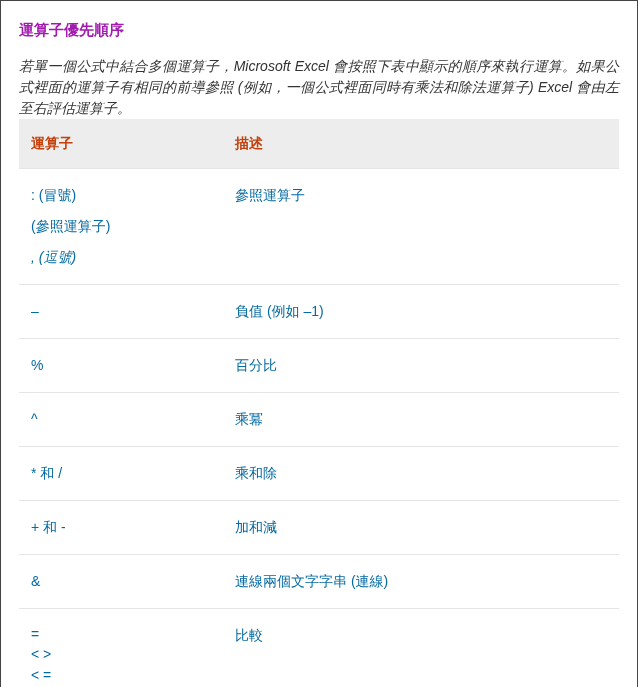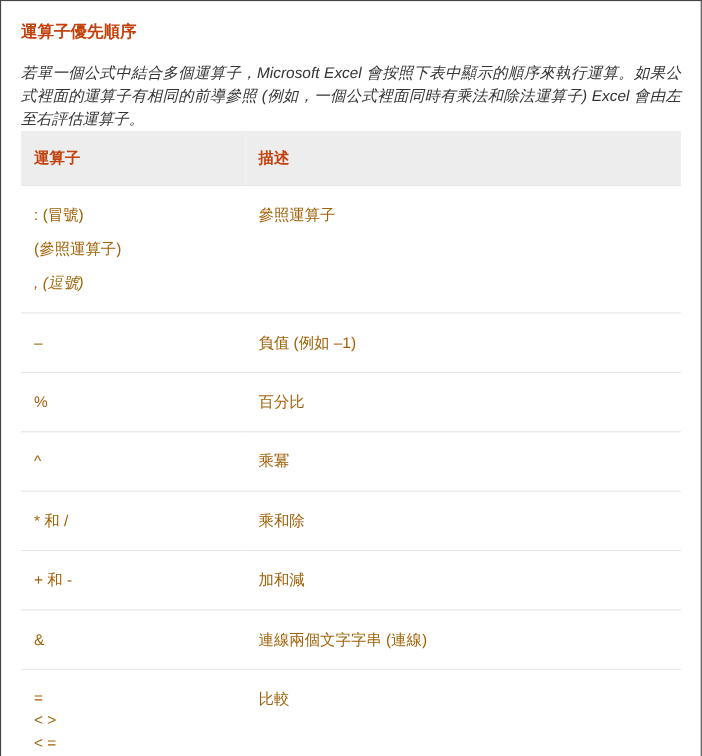--- a/index.html
+++ b/index.html
@@ -13,21 +13,21 @@
     width: 638px;
     box-sizing: border-box;
     border: 1px solid #444;
     padding: 18px 18px 10px 18px;
     line-height: 1.5;
   }
   .title {
     font-size: 15px;
     font-weight: 600;
     margin-bottom: 14px;
-    color: #c2410c;
+    color: #a21caf;
   }
   .intro {
     text-align: justify;
     font-style: italic;
   }
   table {
     width: 100%;
     border-collapse: collapse;
   }
   thead th {
@@ -35,21 +35,21 @@
     text-align: left;
     font-weight: 600;
     font-size: 14px;
     padding: 14px 12px;
     color: #c2410c;
   }
   tbody td {
     padding: 16px 12px 16px 12px;
     border-top: 1px solid #e5e5e5;
     vertical-align: top;
-    color: #a16207;
+    color: #0369a1;
   }
   tbody tr:first-child td {
     border-top: 1px solid #e5e5e5;
   }
   .op-line {
     margin-bottom: 10px;
   }
   .op-line:last-child {
     margin-bottom: 0;
     font-style: italic;

